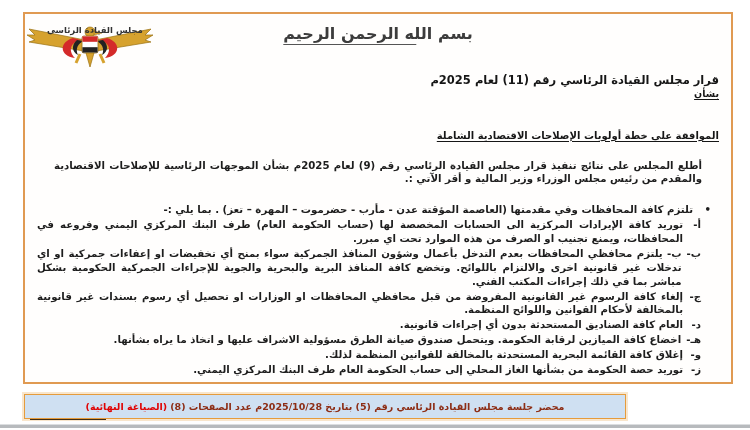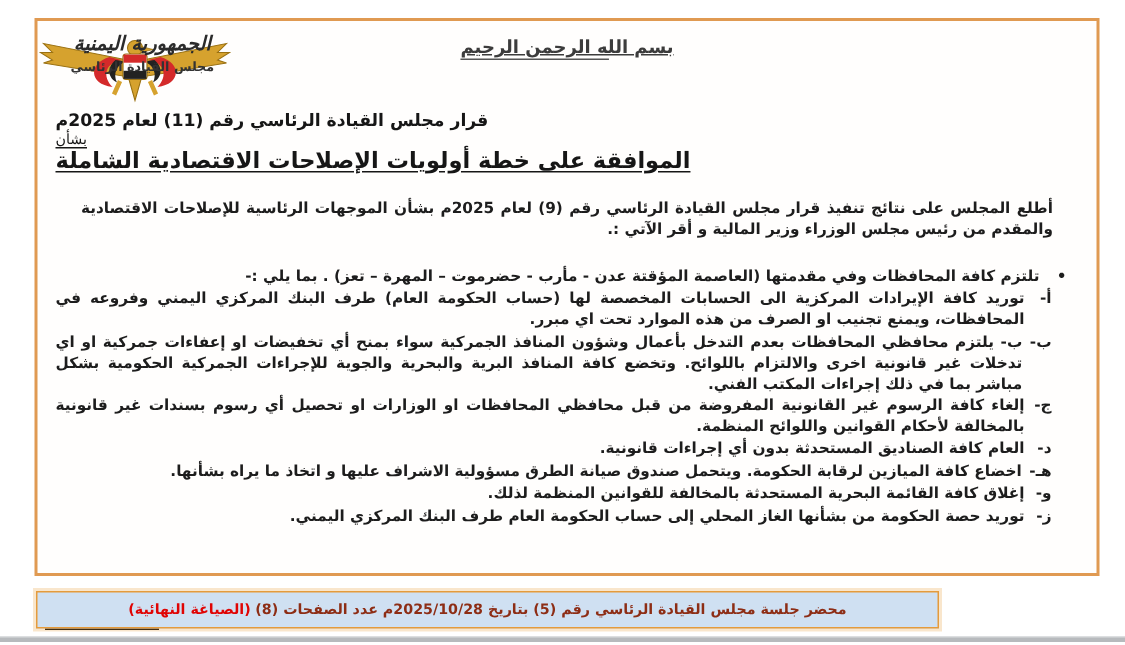--- a/index.html
+++ b/index.html
@@ -6,32 +6,32 @@
   body{width:750px;height:430px;background:#ffffff;font-family:"DejaVu Sans",sans-serif;}
   .page{position:relative;width:750px;height:430px;background:#fff;overflow:hidden;direction:rtl;}
 
   
   .doc-frame{position:absolute;right:17px;top:12px;width:710px;height:372px;border:2px solid #e09a52;
              background:#fffefd;padding:4px 12px 0 12px;box-sizing:border-box;overflow:hidden;}
 
   
   .letterhead{position:relative;height:56px;}
   .emblem{position:absolute;right:564px;left:auto;top:3px;}
-  .bismillah{position:absolute;left:50%;transform:translateX(-50%);top:6px;font-size:12px;font-weight:bold;
-             color:#3c3c3c;white-space:nowrap;text-decoration:underline;}
+  .bismillah{position:absolute;left:50%;transform:translateX(-50%);top:6px;font-size:16px;font-weight:bold;
+             color:#3c3c3c;white-space:nowrap;}
   .bismillah::after{content:"";display:block;height:1px;background:#555;width:70%;margin:1px auto 0 0;}
   .org{position:absolute;left:10px;top:4px;text-align:center;}
   .org-name{font-size:13px;font-weight:bold;font-style:italic;color:#2b2b2b;white-space:nowrap;}
   .org-sub{font-size:8.5px;font-weight:bold;color:#333;margin-top:3px;}
 
   
-  .title-block{text-align:left;line-height:1.18;margin-top:0;}
+  .title-block{text-align:right;line-height:1.18;margin-top:0;}
   .t1{font-size:11.5px;font-weight:bold;color:#161616;}
-  .t2{font-size:9.5px;font-weight:normal;color:#161616;text-decoration:underline;text-underline-offset:2px;}
-  .t3{font-size:15px;font-weight:bold;color:#161616;text-decoration:underline;text-underline-offset:2px;}
+  .t2{font-size:9.5px;font-weight:bold;color:#161616;text-decoration:underline;text-underline-offset:2px;}
+  .t3{font-size:10px;font-weight:bold;color:#161616;text-decoration:underline;text-underline-offset:2px;margin-top:31px;}
 
   
   .doc-body{margin-top:3px;font-size:10.2px;font-weight:bold;color:#1d1d1d;line-height:1.36;text-align:justify;}
   .doc-body p{margin:17px;}
   .clause{margin-top:1px;}
   .row{display:flex;gap:5px;margin-top:1px;}
   .row .marker{flex:0 0 auto;min-width:13px;white-space:nowrap;}
   .bullet-row{margin-right:8px;}
   .row.sub{margin-right:18px;}
   .row .txt{flex:1;text-align:justify;}
@@ -71,21 +71,20 @@
           <path d="M78 19 C84 24 83 31 77 34 C80 28 77 22 71 20 Z" fill="#222222"></path>
           <rect x="57" y="15" width="16" height="17" rx="2" fill="#ffffff" stroke="#9a7112" stroke-width="0.8"></rect>
           <rect x="57.4" y="15.4" width="15.2" height="5.4" fill="#d42a2a"></rect>
           <rect x="57.4" y="26.2" width="15.2" height="5.4" fill="#222222"></rect>
           <path d="M61 32 L65 46 L69 32 Z" fill="#d6a22e" stroke="#9a7112" stroke-width="0.7"></path>
           <path d="M55 33 L51 42 M75 33 L79 42" stroke="#d6a22e" stroke-width="3"></path>
         </svg>
       </div>
       <div class="bismillah">بسم الله الرحمن الرحيم</div>
       <div class="org">
-        <div class="org-name">الجمهورية اليمنية</div>
         <div class="org-sub">مجلس القيادة الرئاسي</div>
       </div>
     </div>
 
     <div class="title-block">
       <div class="t1">قرار مجلس القيادة الرئاسي رقم (11) لعام 2025م</div>
       <div class="t2">بشأن</div>
       <div class="t3">الموافقة على خطة أولويات الإصلاحات الاقتصادية الشاملة</div>
     </div>
 

